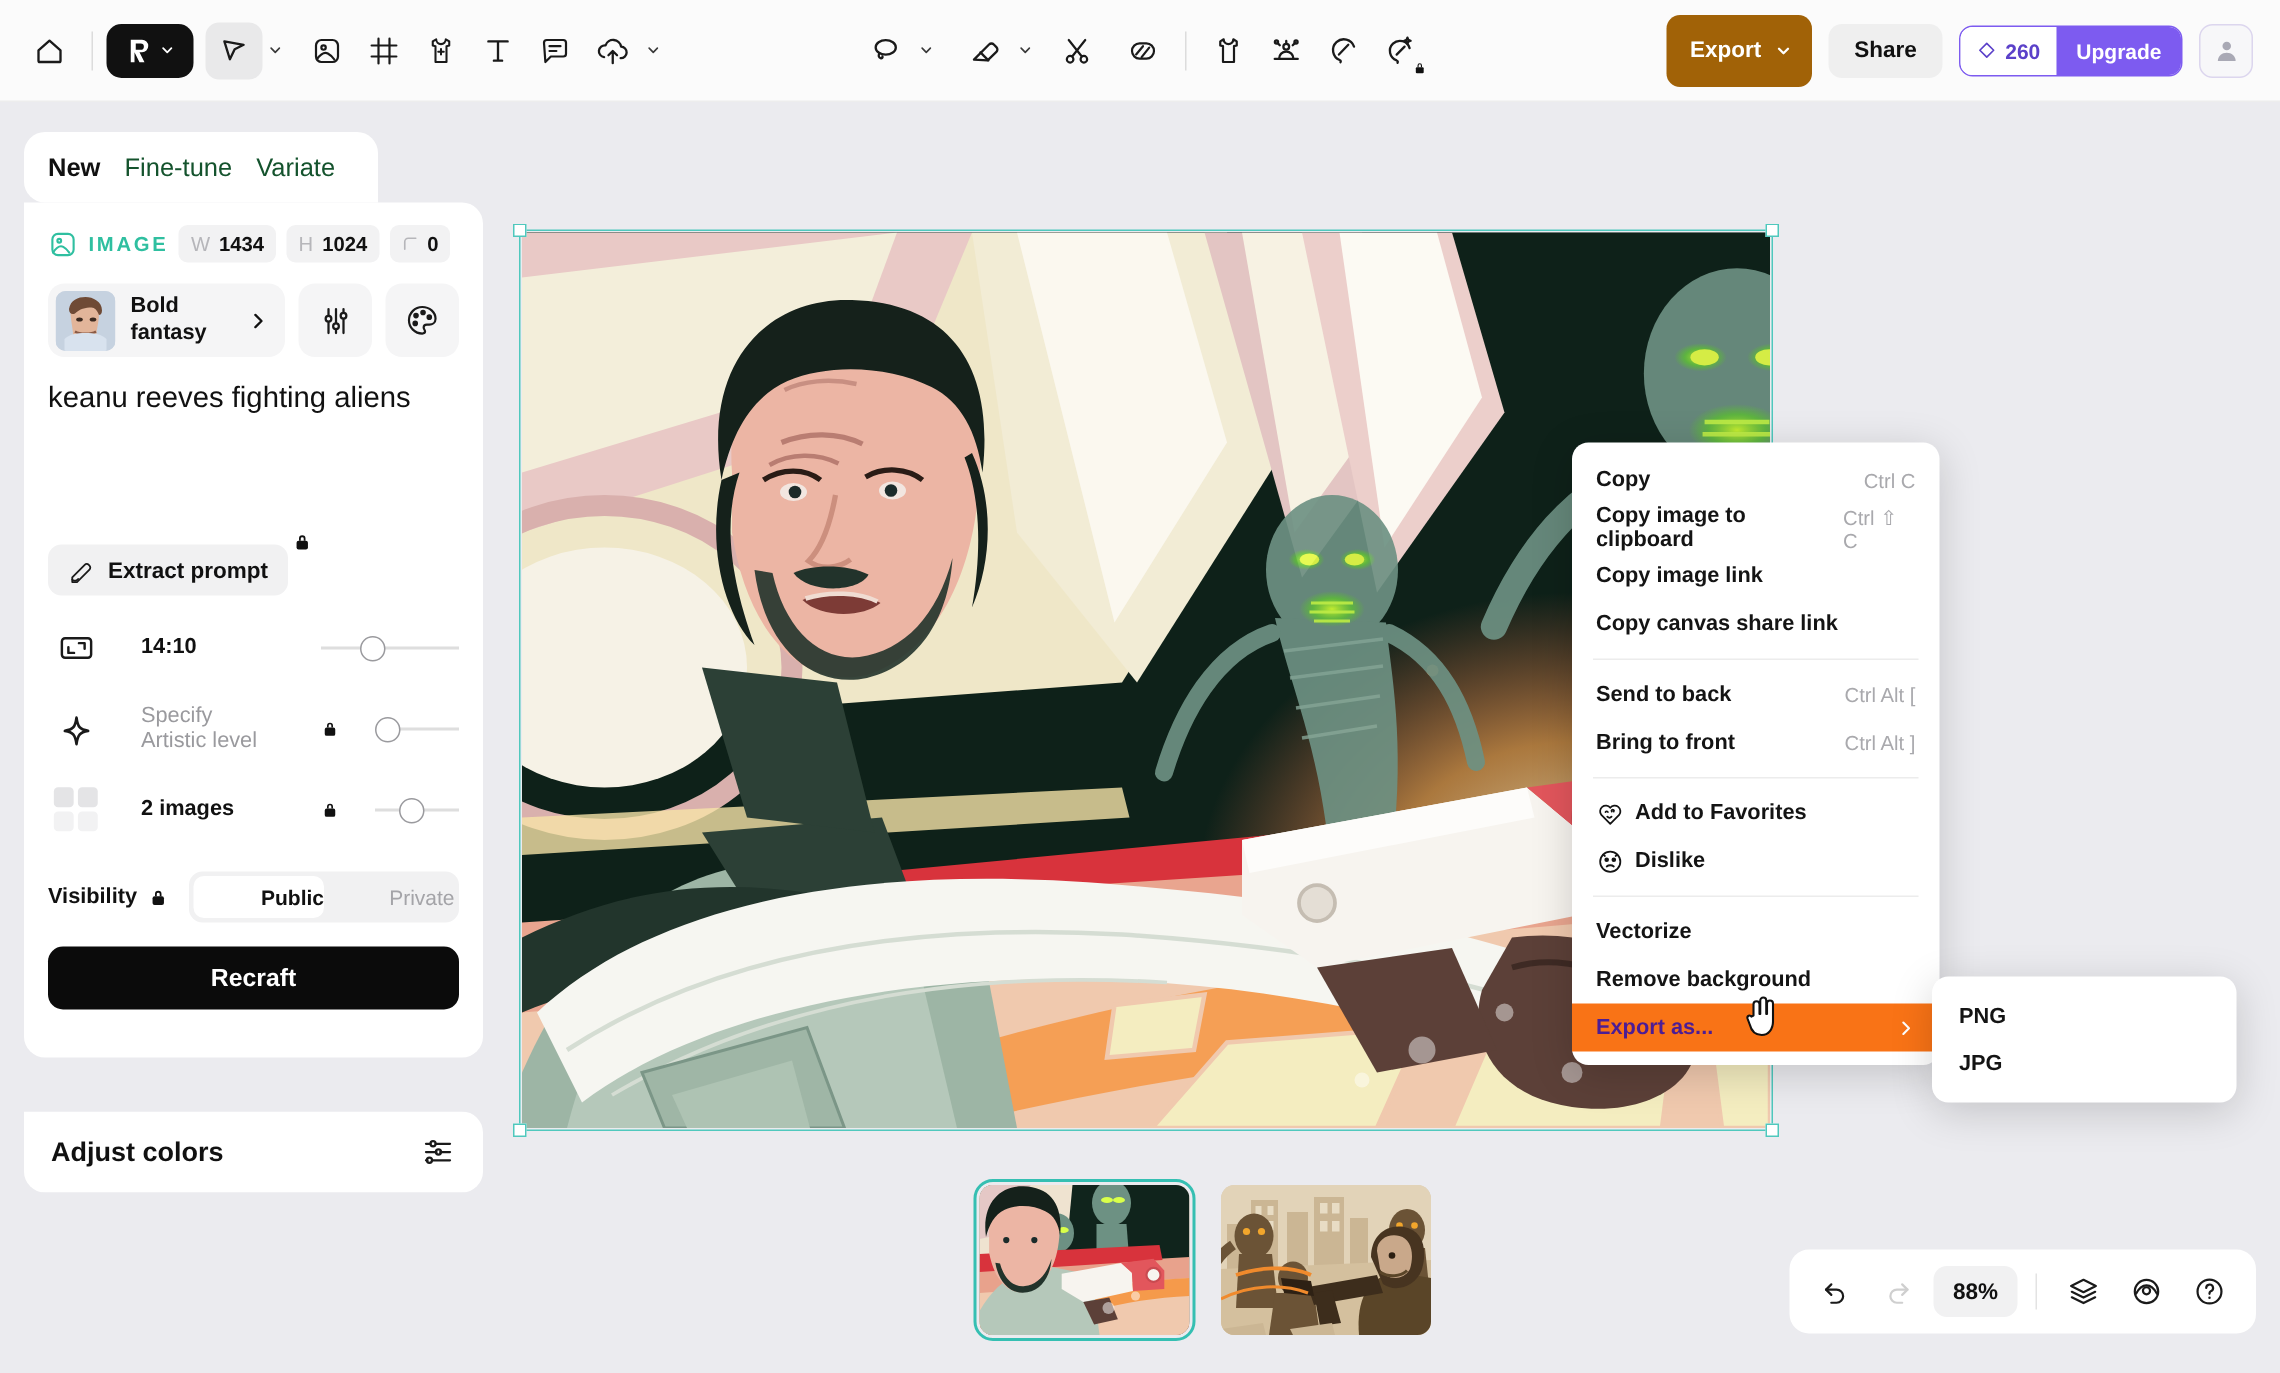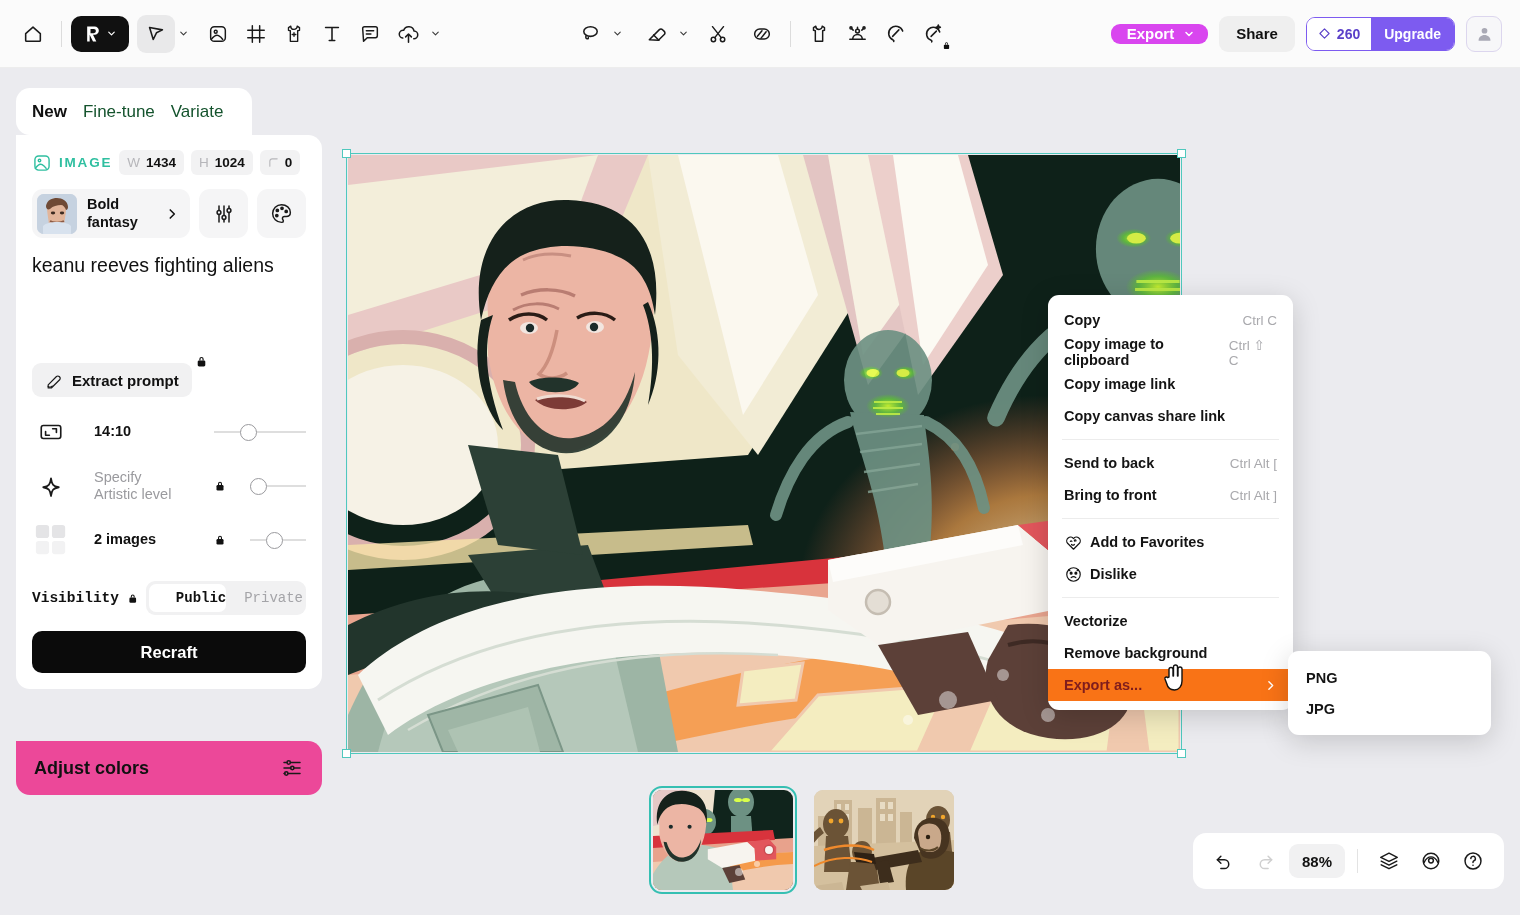--- a/index.html
+++ b/index.html
@@ -29,22 +29,22 @@
 
   .logo-pill {
     width: 58px; height: 36px; background: #111; border-radius: 10px;
     display: flex; align-items: center; justify-content: center; gap: 3px;
     cursor: pointer; color: #fff;
   }
   .tool-active { background: #e9e9ea; }
 
   .tb-right { margin-left: auto; display: flex; align-items: center; gap: 11px; padding-right: 18px; }
   .btn-export {
-    background: #d946ef; color: #fff; font-size: 15px; font-weight: bold;
-    border: none; border-radius: 9px; height: 20px; padding: 0 13px 0 16px;
+    background: #a16207; color: #fff; font-size: 15px; font-weight: bold;
+    border: none; border-radius: 9px; height: 48px; padding: 0 13px 0 16px;
     display: flex; align-items: center; gap: 9px; cursor: pointer;
   }
   .btn-share {
     background: #efefef; color: #111; font-size: 15px; font-weight: bold;
     border: none; border-radius: 9px; height: 36px; padding: 0 17px; cursor: pointer;
   }
   .credits-group { display: flex; align-items: center; height: 34px; border-radius: 9px; overflow: hidden;
     border: 1.5px solid #7d5bf0; }
   .credits {
     background: #fff; color: #5b41c9; font-size: 14px; font-weight: bold;
@@ -63,21 +63,21 @@
   .tabs-card {
     position: absolute; left: 16px; top: 88px; width: 236px; height: 47px;
     background: #fff; border-radius: 14px 14px 0 14px;
     display: flex; align-items: center; padding: 0 16px; gap: 16px; z-index: 12;
   }
   .tab { font-size: 17px; color: #14532d; cursor: pointer; }
   .tab.active { color: #111; font-weight: bold; }
 
   .panel {
     position: absolute; left: 16px; top: 135px; width: 306px;
-    background: #fff; border-radius: 0 14px 14px 14px; padding: 14px 16px 16px; z-index: 10;
+    background: #fff; border-radius: 0 14px 14px 14px; padding: 14px 16px 32px; z-index: 10;
   }
   .meta-row { display: flex; align-items: center; gap: 7px; height: 27px; }
   .meta-label { font-size: 13.5px; letter-spacing: 1.8px; font-weight: bold; color: #2fbfa0; }
   .meta-chip { background: #f2f2f3; border-radius: 6px; height: 25px; display: flex;
     align-items: center; gap: 6px; padding: 0 8px; font-size: 13.5px; font-weight: bold; color: #111; }
   .meta-chip .dim { color: #b6b6ba; font-weight: normal; }
 
   .style-row { display: flex; gap: 9px; margin-top: 13px; }
   .style-card {
     flex: 1; background: #f5f5f6; border-radius: 11px; height: 49px;
@@ -101,36 +101,36 @@
   .ctrl-ico { width: 38px; height: 38px; border-radius: 9px; background: #fff;
     display: flex; align-items: center; justify-content: center; flex-shrink: 0; }
   .ctrl-label { font-size: 14.5px; font-weight: bold; color: #111; width: 96px; line-height: 1.2; }
   .ctrl-label.muted { font-weight: normal; color: #9a9a9e; }
   .slider { flex: 1; position: relative; height: 20px; display: flex; align-items: center; cursor: pointer; }
   .slider-track { position: absolute; left: 0; right: 0; height: 1.5px; background: #dedede; }
   .slider-thumb { position: absolute; width: 17px; height: 17px; border-radius: 50%;
     background: #fff; border: 1.5px solid #9a9a9e; }
   .lock-sm { flex-shrink: 0; }
 
-  .vis-row { display: flex; align-items: center; gap: 8px; margin-top: 22px; font-family: Liberation Mono, monospace; }
+  .vis-row { display: flex; align-items: center; gap: 8px; margin-top: 22px; }
   .vis-label { font-size: 14.5px; font-weight: bold; color: #111; }
   .seg { margin-left: auto; background: #f1f1f2; border-radius: 9px; padding: 3px;
     display: flex; width: 180px; }
   .seg-opt { flex: 1; text-align: right; font-size: 14px; padding: 6px 0; border-radius: 7px;
     color: #a4a4a8; cursor: pointer; }
   .seg-opt.on { background: #fff; color: #111; font-weight: bold; }
 
   .recraft-btn {
     margin-top: 16px; width: 100%; height: 42px; background: #0b0b0b; color: #fff;
     border: none; border-radius: 10px; font-size: 16.5px; font-weight: bold; cursor: pointer;
   }
 
   .adjust-card {
     position: absolute; left: 16px; top: 741px; width: 306px; height: 54px;
-    background: #ec4899; border-radius: 0 14px 14px 14px;
+    background: #ffffff; border-radius: 0 14px 14px 14px;
     display: flex; align-items: center; padding: 0 18px; z-index: 10;
   }
   .adjust-title { font-size: 18px; font-weight: bold; color: #111; }
   .adjust-ico { margin-left: auto; cursor: pointer; }
 
   
   .canvas-img {
     position: absolute; left: 348px; top: 155px; width: 832px; height: 597px;
     overflow: hidden; background: #0d1e18;
   }
@@ -149,21 +149,21 @@
     background: #fff; border-radius: 11px; padding: 9px 0;
     box-shadow: 0 6px 28px rgba(0,0,0,0.17); z-index: 60;
   }
   .ctx-item {
     height: 32px; display: flex; align-items: center; padding: 0 16px;
     font-size: 14.5px; font-weight: bold; color: #141414; cursor: pointer; position: relative;
   }
   .ctx-item .kbd { margin-left: auto; font-size: 13.5px; font-weight: normal; color: #a9a9ad; }
   .ctx-item .ci { width: 26px; display: flex; align-items: center; }
   .ctx-div { height: 1px; background: #ececec; margin: 7px 14px; }
-  .ctx-item.hl { background: #f97316; color: #7f1d1d; border-radius: 0; }
+  .ctx-item.hl { background: #f97316; color: #4c1d95; border-radius: 0; }
   .ctx-arrow { margin-left: auto; }
 
   .submenu {
     position: absolute; left: 1288px; top: 651px; width: 203px;
     background: #fff; border-radius: 11px; padding: 11px 0;
     box-shadow: 0 6px 28px rgba(0,0,0,0.17); z-index: 61;
   }
   .sub-item { height: 31px; display: flex; align-items: center; padding: 0 18px;
     font-size: 14.5px; font-weight: bold; color: #141414; cursor: pointer; }
 

